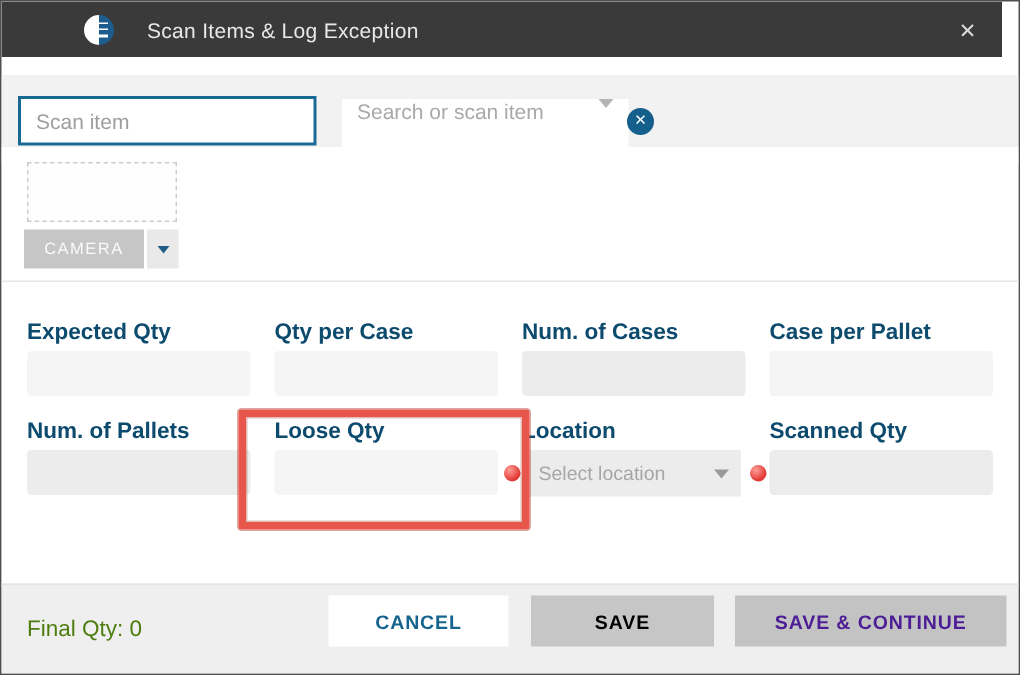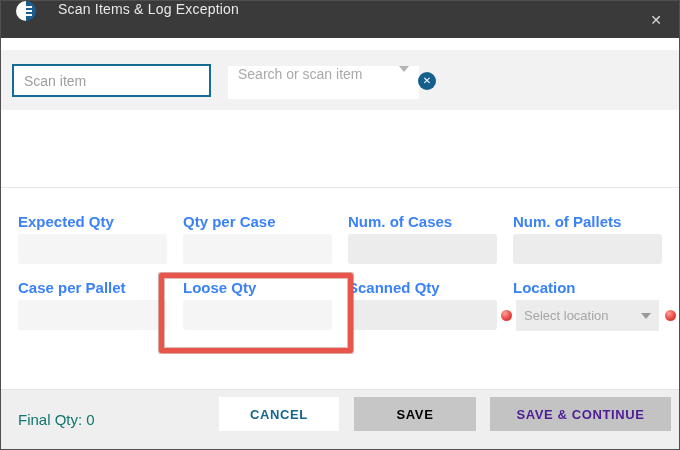--- a/index.html
+++ b/index.html
@@ -3,22 +3,22 @@
 <meta charset="utf-8">
 <style>
   html,body{margin:0;padding:0;background:#888;}
   *{box-sizing:border-box;}
   .window{
     position:relative;width:680px;height:450px;background:#ffffff;
     border:1px solid #4f4f4f;overflow:hidden;
     font-family:"Liberation Sans",sans-serif;
   }
   
-  .titlebar{position:absolute;top:0;left:0;right:0;height:37px;background:#3a3a3a;
-    display:flex;}
+  .titlebar{position:absolute;top:0;left:0;right:11px;height:37px;background:#3a3a3a;
+    display:flex;align-items:center;padding-left:40px;}
   .logo{position:relative;width:20px;height:20px;border-radius:50%;margin-left:15px;
     background:linear-gradient(90deg,#ffffff 0 50%,#1d5d8e 50% 100%);overflow:hidden;flex:0 0 auto;}
   .logo .stripes{position:absolute;left:5px;top:5px;width:11px;height:10px;
     display:flex;flex-direction:column;justify-content:space-between;}
   .logo .stripes i{display:block;height:1.6px;background:#ffffff;}
   .logo .stripes i:nth-child(1){width:9px;margin-left:2px;}
   .logo .stripes i:nth-child(2){width:11px;}
   .logo .stripes i:nth-child(3){width:9px;margin-left:2px;}
   .title{color:#e8e8e8;font-size:14px;margin-left:22px;letter-spacing:.2px;}
   .close{position:absolute;right:0;top:0;width:46px;height:37px;display:flex;
@@ -44,40 +44,40 @@
   .camera-btn{position:absolute;left:15px;top:55px;width:80px;height:26px;background:#c6c6c6;
     color:#fafafa;font-size:11px;letter-spacing:1px;display:flex;align-items:center;
     justify-content:center;}
   .camera-dd{position:absolute;left:97px;top:55px;width:21px;height:26px;background:#e9e9e9;
     display:flex;align-items:center;justify-content:center;}
   .camera-dd .tri{border-top-color:#1e5d87;border-left-width:4px;border-right-width:4px;border-top-width:5px;}
   
   .form{position:absolute;top:186px;left:0;right:0;height:204px;background:#ffffff;
     border-top:1px solid #e6e6e6;padding:24px 0 0 17px;}
   .grid{display:grid;grid-template-columns:repeat(4,149px);column-gap:16px;row-gap:14px;}
-  .flabel{font-size:15px;font-weight:700;color:#3b82f6;line-height:20px;height:20px;
+  .flabel{font-size:15px;font-weight:700;color:#0c4a6e;line-height:20px;height:20px;
     margin-bottom:2px;white-space:nowrap;}
   .finput{height:30px;border-radius:3px;background:#f5f5f5;}
   .finput.dark{background:#ececec;}
   .loc-wrap{position:relative;}
   .loc-dd{position:relative;margin-left:3px;width:143px;height:31px;background:#ececec;
     display:flex;align-items:center;padding:0 8px;}
   .loc-dd .ph{color:#a6a6a6;font-size:13px;flex:1 1 auto;}
   .loc-dd .tri{border-top-color:#9a9a9a;}
   .dot{position:absolute;width:11px;height:11px;border-radius:50%;
     background:radial-gradient(circle at 35% 30%,#ff9d97,#e23b36 65%);top:32px;}
   .dot.left{left:-12px;}
   .dot.right{left:152px;}
   .highlight-rect{position:absolute;left:158px;top:272px;width:194px;height:80px;
     border:5px solid #e8554a;border-radius:2px;box-shadow:0 0 0 1px rgba(170,55,45,.45),
     inset 0 0 0 1px rgba(170,55,45,.35);pointer-events:none;z-index:5;}
   
   .footer{position:absolute;left:0;right:0;bottom:0;height:60px;background:#efefef;
     border-top:1px solid #e3e3e3;}
-  .finalqty{position:absolute;left:17px;top:21px;font-size:15px;color:#0f766e;}
+  .finalqty{position:absolute;left:17px;top:21px;font-size:15px;color:#4d7c0f;}
   .btn{position:absolute;top:7px;height:34px;display:flex;align-items:center;
     justify-content:center;font-size:13px;font-weight:700;letter-spacing:.6px;cursor:default;}
   .btn-cancel{left:218px;width:120px;background:#ffffff;color:#16648f;}
   .btn-save{left:353px;width:122px;background:#c6c6c6;color:#000000;}
   .btn-savecont{left:489px;width:181px;background:#c3c3c3;color:#4c1d95;}
 </style>
 </head>
 <body>
 
 <div class="window">
@@ -96,59 +96,66 @@
 
   <div class="searchstrip">
     <input class="scan-input" placeholder="Scan item" style="">
     <div class="combo">
       <span class="ph">Search or scan item</span>
       <span class="tri"></span>
     </div>
     <div class="clear-btn">✕</div>
   </div>
 
+  <div class="camera-section">
+    <div class="imgbox"></div>
+    <div class="camera-btn">CAMERA</div>
+    <div class="camera-dd">
+      <span class="tri"></span>
+    </div>
+  </div>
 
   <div class="form">
     <div class="grid">
       <div class="cell">
         <div class="flabel">Expected Qty</div>
         <div class="finput"></div>
       </div>
       <div class="cell">
         <div class="flabel">Qty per Case</div>
         <div class="finput"></div>
       </div>
       <div class="cell">
         <div class="flabel">Num. of Cases</div>
         <div class="finput dark"></div>
       </div>
       <div class="cell">
+        <div class="flabel">Case per Pallet</div>
+        <div class="finput"></div>
+      </div>
+      <div class="cell">
         <div class="flabel">Num. of Pallets</div>
         <div class="finput dark"></div>
       </div>
       <div class="cell">
-        <div class="flabel">Case per Pallet</div>
-        <div class="finput"></div>
-      </div>
-      <div class="cell">
         <div class="flabel">Loose Qty</div>
         <div class="finput"></div>
-      </div>
-      <div class="cell">
-        <div class="flabel">Scanned Qty</div>
-        <div class="finput dark"></div>
       </div>
       <div class="cell loc-wrap">
         <div class="flabel">Location</div>
         <div class="loc-dd">
           <span class="ph">Select location</span>
           <span class="tri"></span>
         </div>
         <span class="dot left"></span>
         <span class="dot right"></span>
+      </div>
+      <div class="cell">
+        <div class="flabel">Scanned Qty</div>
+        <div class="finput dark"></div>
       </div>
     </div>
   </div>
 
   <div class="highlight-rect"></div>
 
   <div class="footer">
     <div class="finalqty">
       <span>Final Qty:</span>
       <span>0</span>

